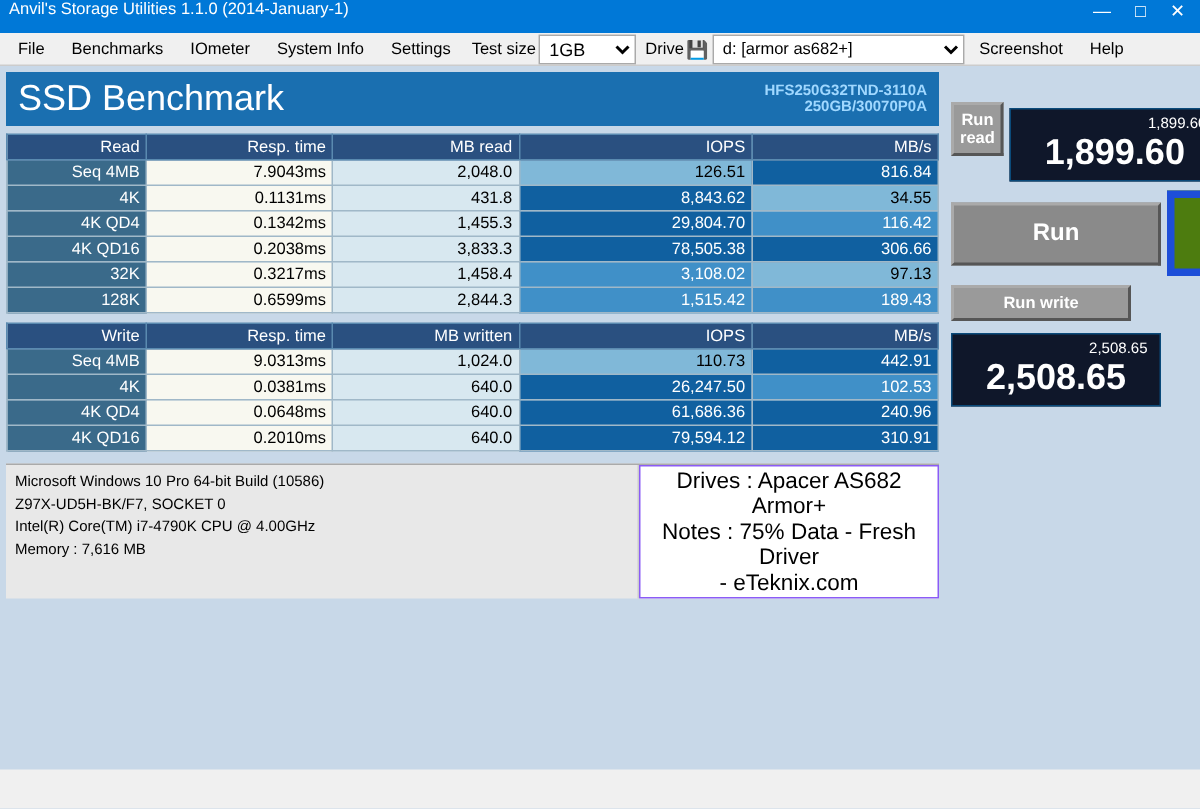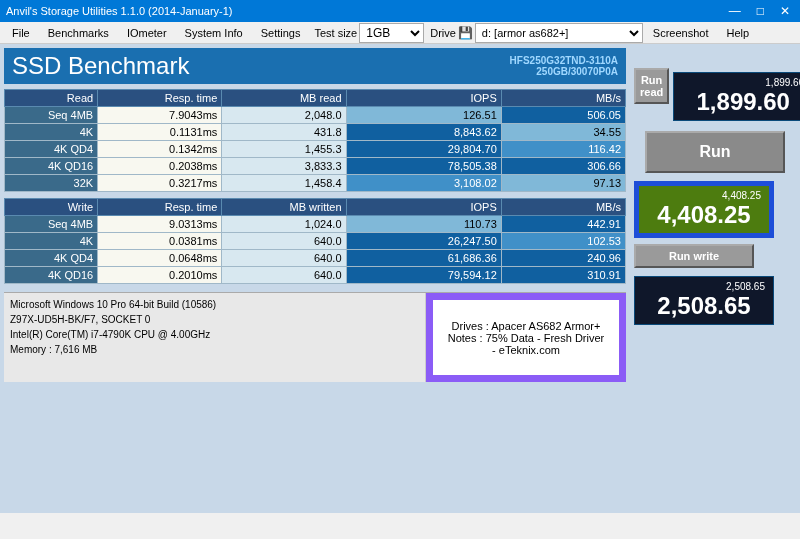--- a/index.html
+++ b/index.html
@@ -12,21 +12,20 @@
       overflow: hidden;
       position: relative;
     }
 
     
     #title-bar {
       background: #0078d7;
       color: white;
       height: 22px;
       display: flex;
-      align-items: center;
       padding: 0 6px;
       justify-content: space-between;
     }
     #title-controls { display: flex; gap: 8px; }
     .title-btn { color: white; font-size: 12px; cursor: pointer; padding: 0 4px; }
 
     
     #menu-bar {
       background: #f0f0f0;
       border-bottom: 1px solid #ccc;
@@ -176,27 +175,27 @@
     }
     .bottom-col {
       flex: 1;
       padding: 4px 6px;
       border-right: 1px solid #ccc;
       overflow: hidden;
     }
     .bottom-col:last-child { border-right: none; }
     .bottom-col-center {
       background: white;
-      border: 7px solid #8b5cf6;
+      border: 1px solid #8b5cf6;
       text-align: center;
       display: flex;
       align-items: center;
       justify-content: center;
       padding: 6px;
-      font-size: 11px;
+      font-size: 15px;
       flex: 1;
     }
     .sysinfo-line { line-height: 1.5; }
     .hfs-info { font-size: 10px; line-height: 1.5; }
     .hfs-link { color: #0078d7; }
 
     .read-score-wrap, .write-score-wrap {
       display: flex;
       flex-direction: column;
       margin-top: 4px;
@@ -263,21 +262,21 @@
           <th style="width:100px;">IOPS</th>
           <th style="width:80px;">MB/s</th>
         </tr>
       </thead>
       <tbody id="read-tbody">
       <tr>
       <td class="row-label">Seq 4MB</td>
       <td class="cell-resp">7.9043ms</td>
       <td class="cell-mb">2,048.0</td>
       <td class="cell-iops-low">126.51</td>
-      <td class="cell-mbs-high">506.05</td>
+      <td class="cell-mbs-high">816.84</td>
     </tr>
           <tr>
       <td class="row-label">4K</td>
       <td class="cell-resp">0.1131ms</td>
       <td class="cell-mb">431.8</td>
       <td class="cell-iops-high">8,843.62</td>
       <td class="cell-mbs-low">34.55</td>
     </tr>
           <tr>
       <td class="row-label">4K QD4</td>
@@ -292,20 +291,27 @@
       <td class="cell-mb">3,833.3</td>
       <td class="cell-iops-high">78,505.38</td>
       <td class="cell-mbs-high">306.66</td>
     </tr>
           <tr>
       <td class="row-label">32K</td>
       <td class="cell-resp">0.3217ms</td>
       <td class="cell-mb">1,458.4</td>
       <td class="cell-iops-mid">3,108.02</td>
       <td class="cell-mbs-low">97.13</td>
+    </tr>
+          <tr>
+      <td class="row-label">128K</td>
+      <td class="cell-resp">0.6599ms</td>
+      <td class="cell-mb">2,844.3</td>
+      <td class="cell-iops-mid">1,515.42</td>
+      <td class="cell-mbs-mid">189.43</td>
     </tr>
         </tbody>
     </table>
 
     <table class="bench-table">
       <thead>
         <tr>
           <th style="text-align:right; width:60px;">Write</th>
           <th style="width:80px;">Resp. time</th>
           <th style="width:80px;">MB written</th>
@@ -369,21 +375,21 @@
     <div style="display:flex; flex-direction:row; gap:4px; margin-top:20px;">
       <button class="run-btn" style="background:#9a9a9a; font-size:11px; padding:4px; width:120px; align-self:flex-start; margin-left:0;">Run read</button>
       <div class="read-score-wrap">
         <div class="score-box-blue" style="width:140px;">
           <div style="text-align:right; font-size:10px;">1,899.60</div>
           <div class="score-value">1,899.60</div>
         </div>
       </div>
     </div>
 
-    <div style="display:flex; flex-direction:column; gap:4px;">
+    <div style="display:flex; gap:4px;">
       <div class="run-btn-wrap">
         <button class="run-btn" style="font-size:16px; font-weight:bold; background:#8a8a8a; width:140px; padding:10px;">Run</button>
       </div>
       <div>
         <div class="score-box-orange" style="width:140px;">
           <div style="text-align:right; font-size:10px;">4,408.25</div>
           <div class="score-value">4,408.25</div>
         </div>
       </div>
     </div>

